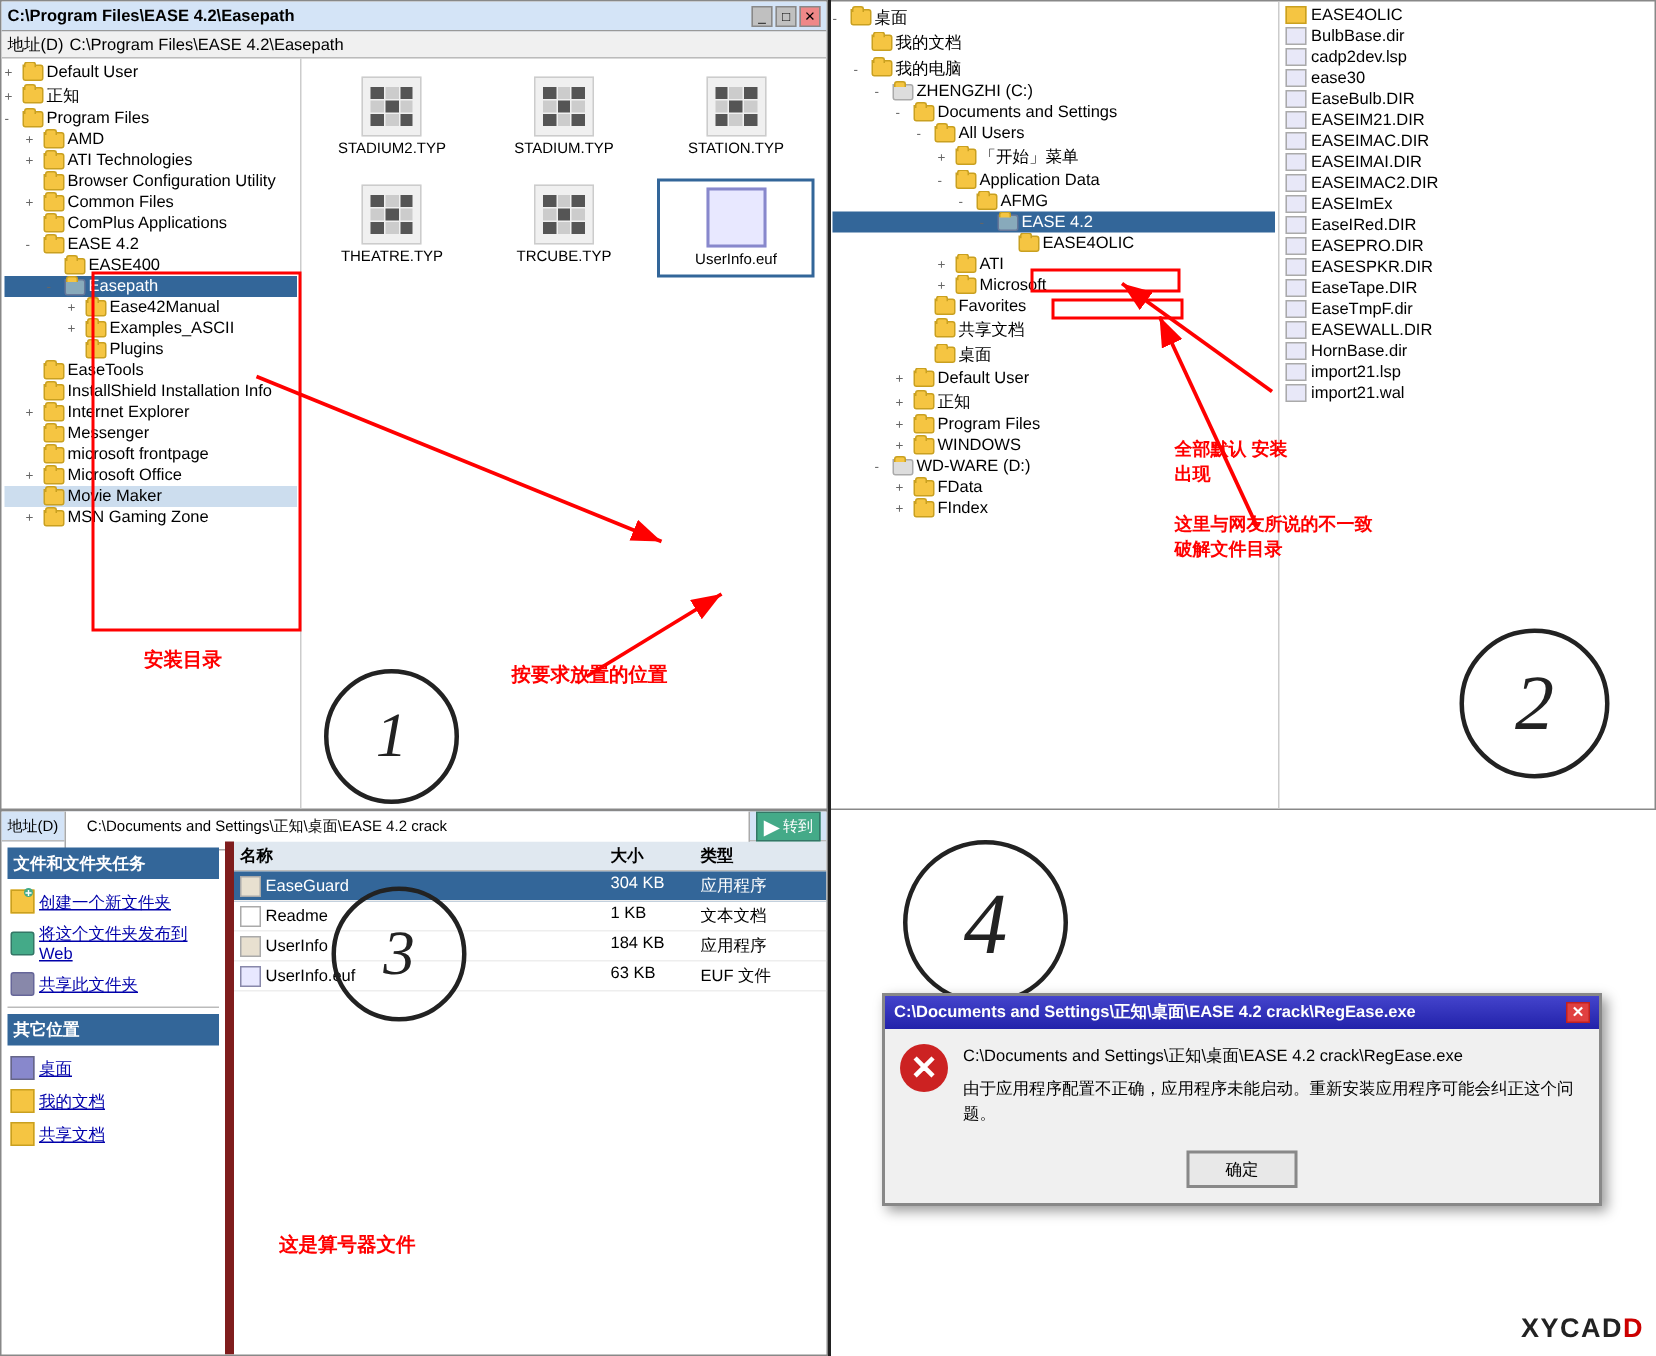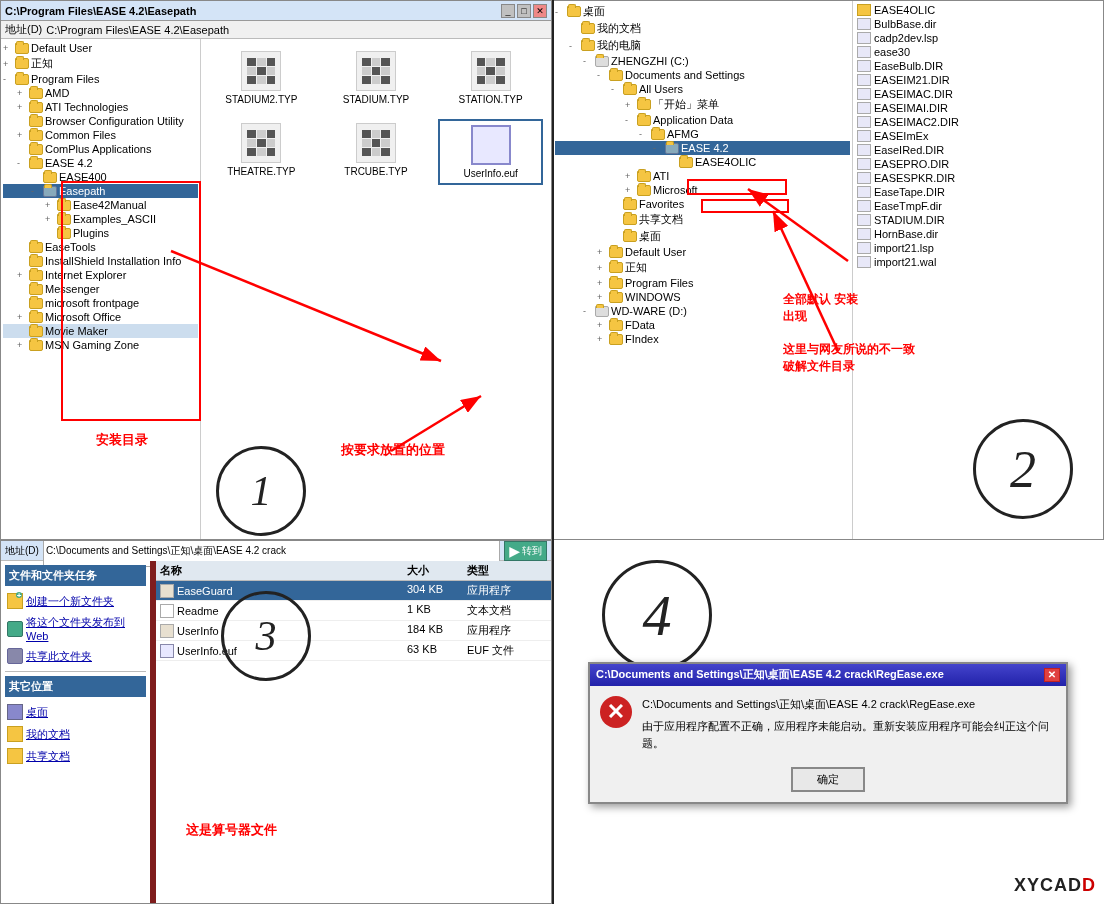--- a/index.html
+++ b/index.html
@@ -277,21 +277,21 @@
       gap: 4px;
     }
 
     .q3-address-label {
       font-size: 10px;
     }
 
     .q3-address-input {
       flex: 1;
       border: 1px solid #aaa;
-      padding: 0 2px;
+      padding: 0 14px;
       height: 32px;
       font-size: 10px;
     }
 
     .q3-goto-btn {
       background: #4a8;
       border: 1px solid #376;
       color: white;
       font-size: 10px;
       padding: 1px 4px;
@@ -916,21 +916,21 @@
         <div class="right-file-item">
           <div class="file-small-icon" style="background:#e8e8f8;border:1px solid #aaa;"></div>
           <span>EaseTape.DIR</span>
         </div>
         <div class="right-file-item">
           <div class="file-small-icon" style="background:#e8e8f8;border:1px solid #aaa;"></div>
           <span>EaseTmpF.dir</span>
         </div>
         <div class="right-file-item">
           <div class="file-small-icon" style="background:#e8e8f8;border:1px solid #aaa;"></div>
-          <span>STADIUM.DIR</span>
+          <span>EASEWALL.DIR</span>
         </div>
         <div class="right-file-item">
           <div class="file-small-icon" style="background:#e8e8f8;border:1px solid #aaa;"></div>
           <span>HornBase.dir</span>
         </div>
         <div class="right-file-item">
           <div class="file-small-icon" style="background:#e8e8f8;border:1px solid #aaa;"></div>
           <span>import21.lsp</span>
         </div>
         <div class="right-file-item">

